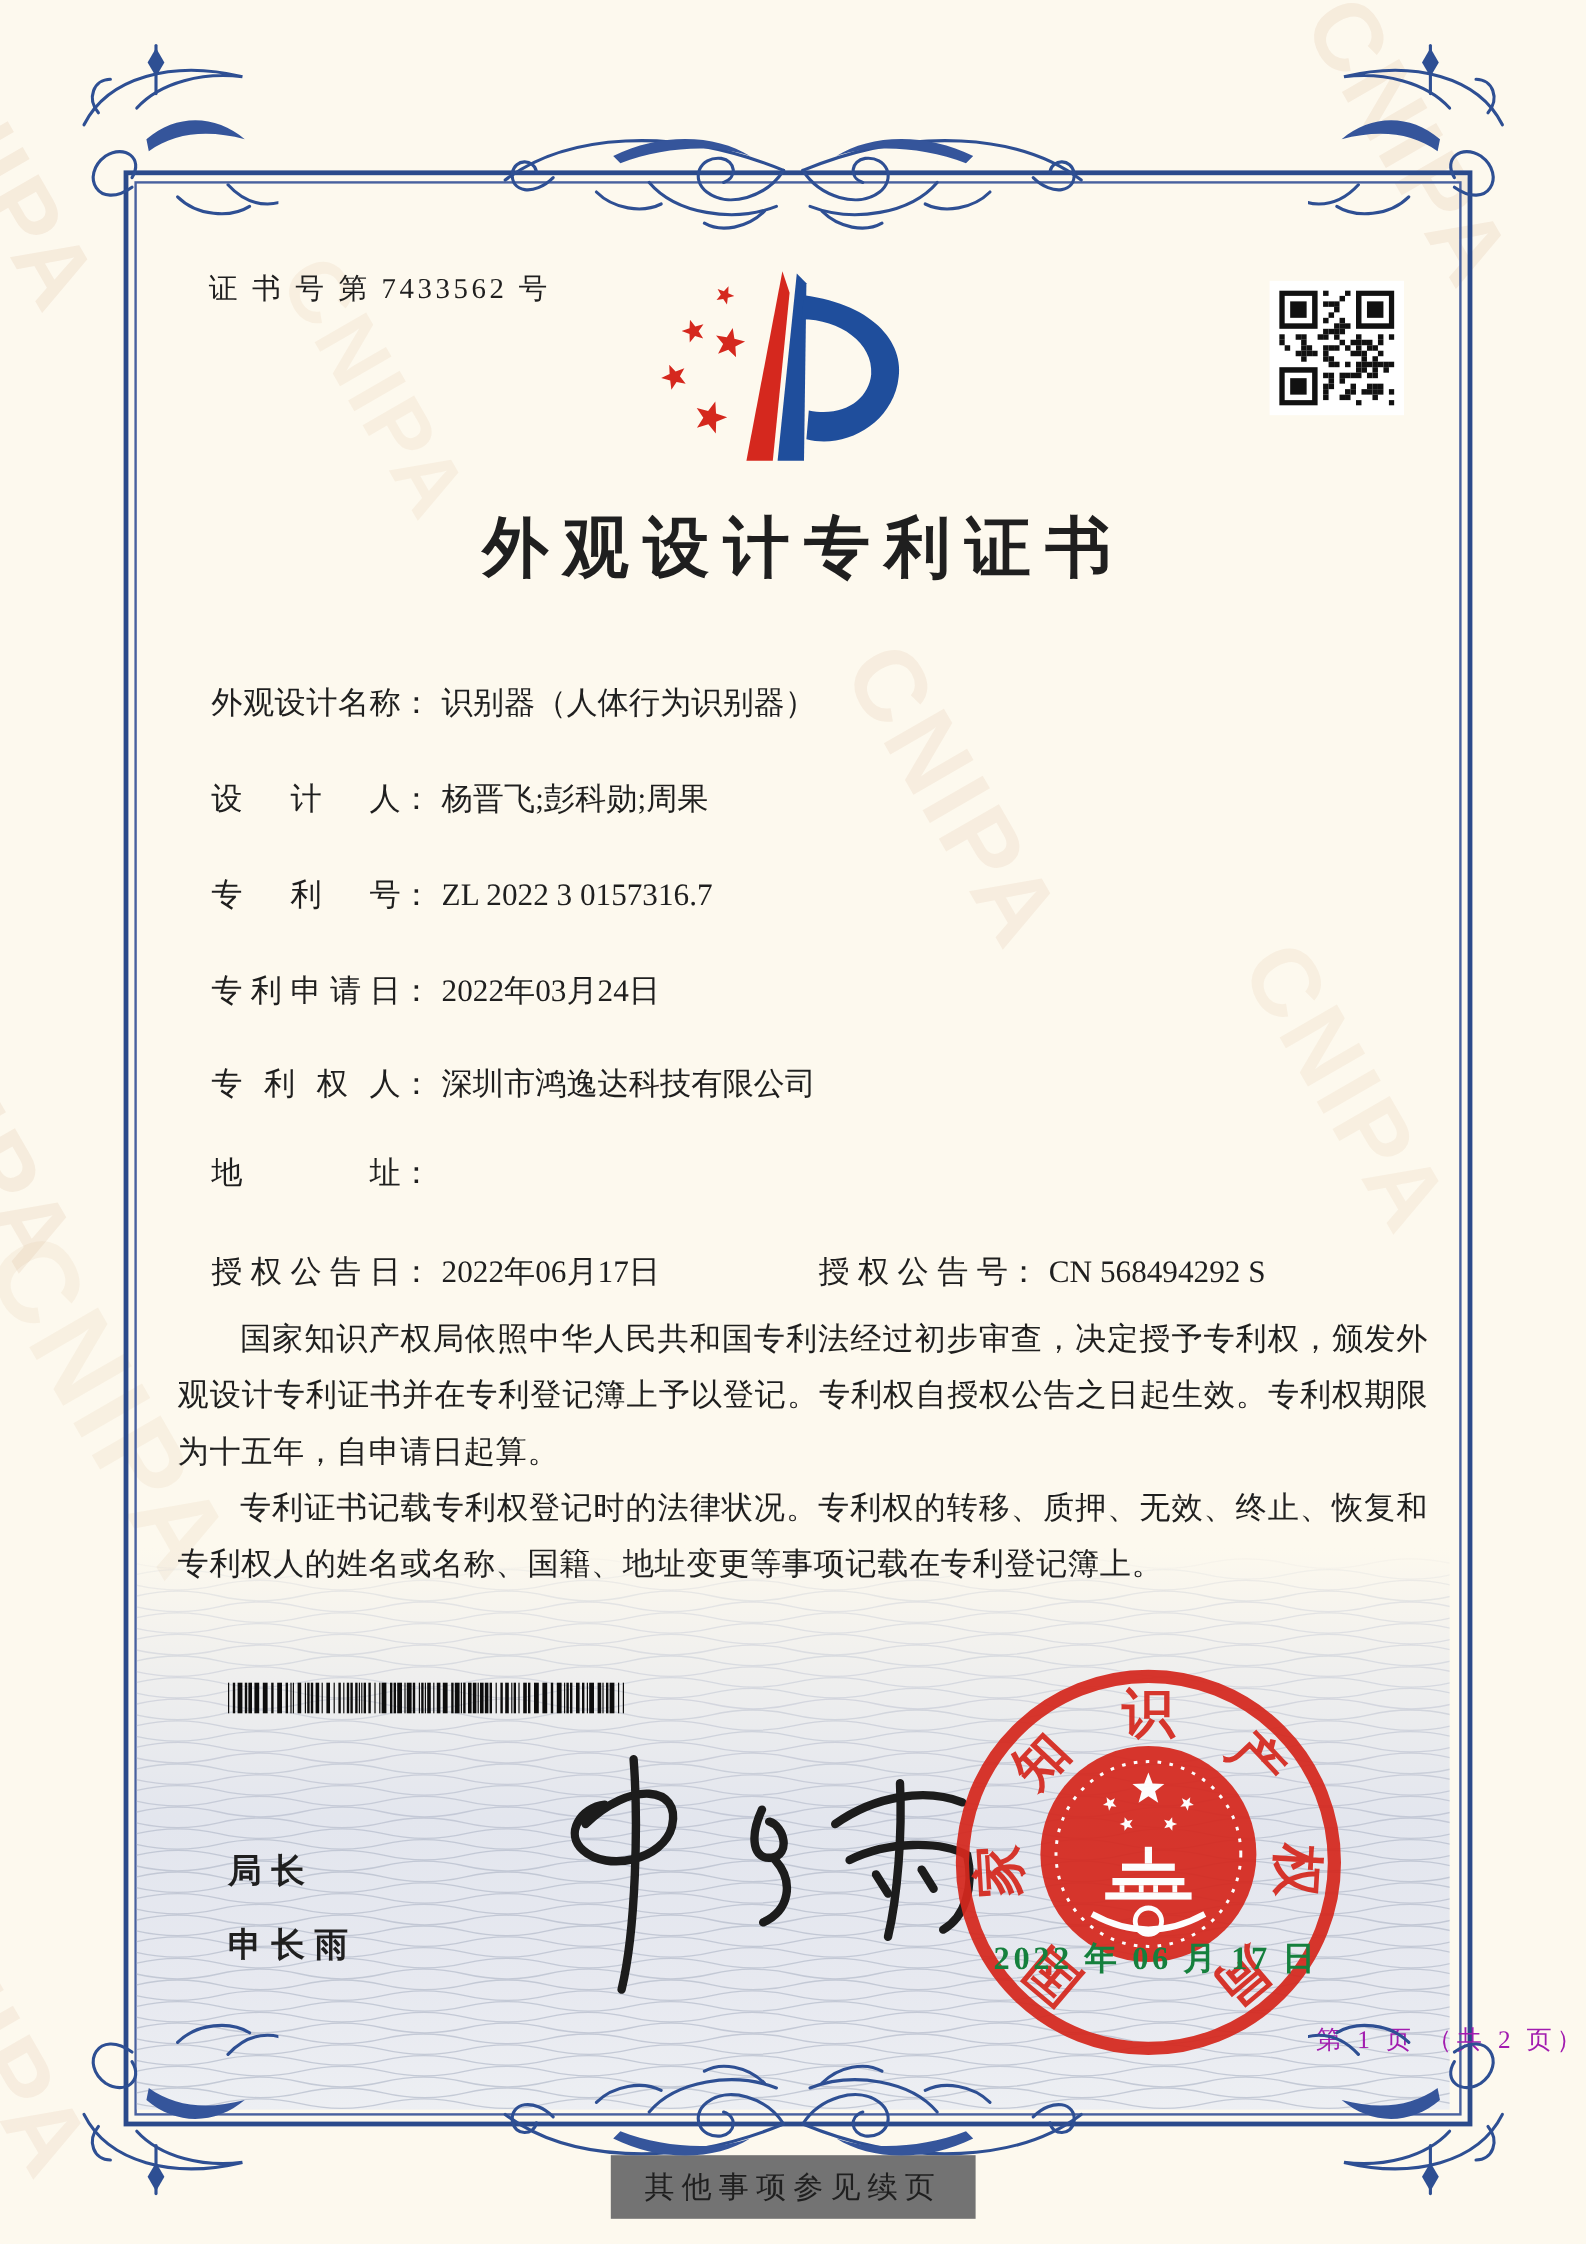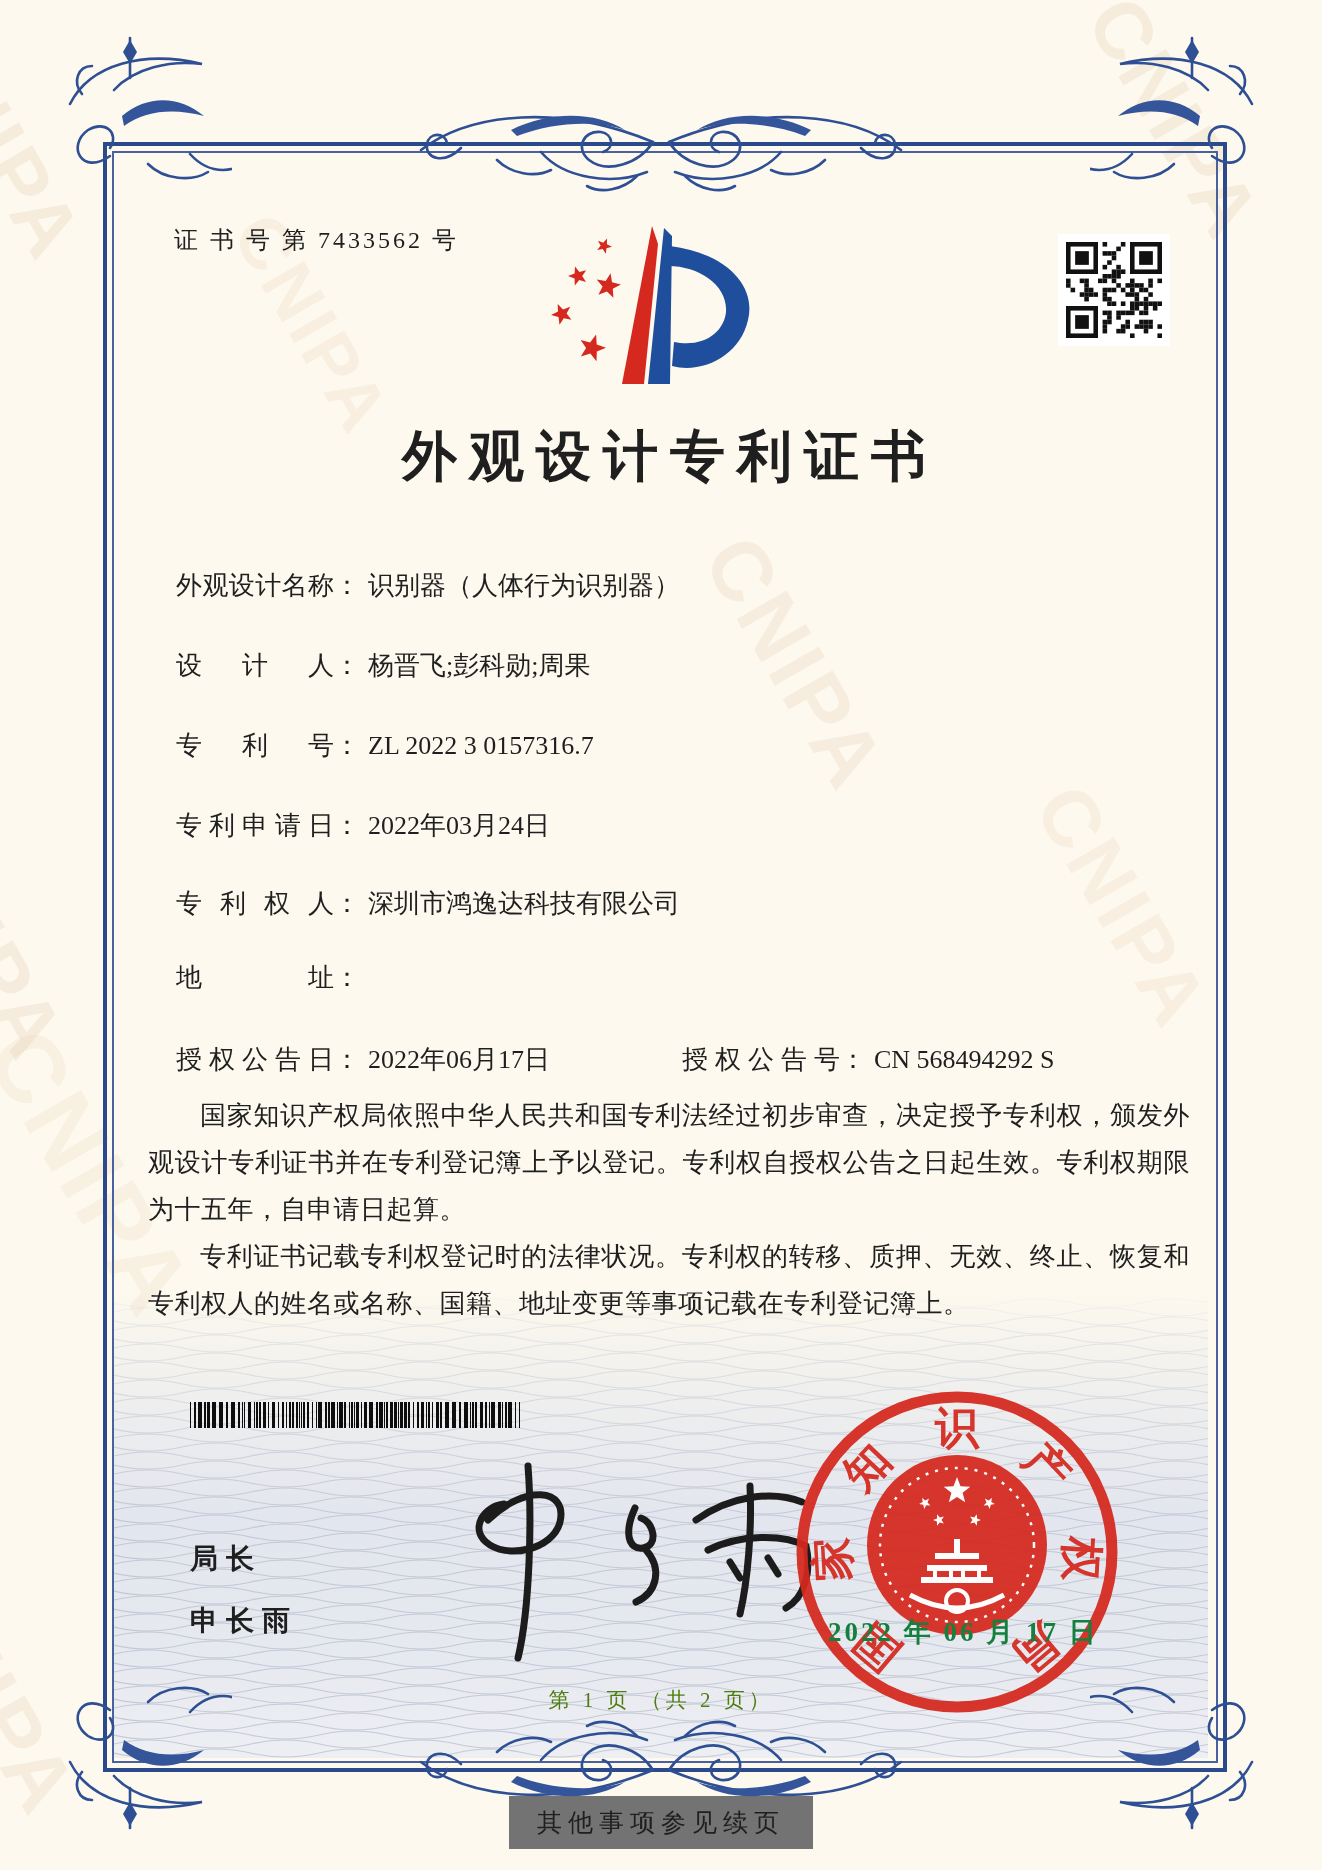--- a/index.html
+++ b/index.html
@@ -30,21 +30,21 @@
          text-align:justify;letter-spacing:.5px;}
   #paras p{margin:0;text-indent:2em;font-family:Liberation Mono, monospace;}
   #barcode{left:190px;top:1402px;z-index:2;}
   .official{left:190px;font-size:28px;font-weight:600;letter-spacing:8px;
             font-family:"Liberation Sans","DejaVu Sans",sans-serif;z-index:2;text-align:center;}
   #signature{left:430px;top:1458px;z-index:2;}
   #seal{left:792px;top:1387px;width:330px;height:330px;z-index:3;opacity:.93;}
   .seal-ch{position:absolute;color:#d5281e;font-weight:700;font-size:44px;
            font-family:"Liberation Serif","DejaVu Serif",serif;transform-origin:center;}
   #seal-date{left:828px;top:1614px;font-size:27px;font-weight:600;letter-spacing:3px;color:#15803d;z-index:3;}
-  #page-num{left:0;right:0;top:1686px;text-align:center;font-size:21px;letter-spacing:4px;color:#4d7c0f;}
+  #page-num{left:0;right:0;top:1686px;text-align:right;font-size:21px;letter-spacing:4px;color:#a21caf;}
   #cont-note{left:50%;top:1796px;transform:translateX(-50%);background:#737373;
              padding:10px 28px;font-size:25px;letter-spacing:6px;z-index:2;}
   #qr-box{position:absolute;left:1058px;top:234px;width:112px;height:112px;background:#fff;
           padding:8px;box-sizing:border-box;z-index:2;}
 </style>
 </head>
 <body>
 
 <div id="page">
 

